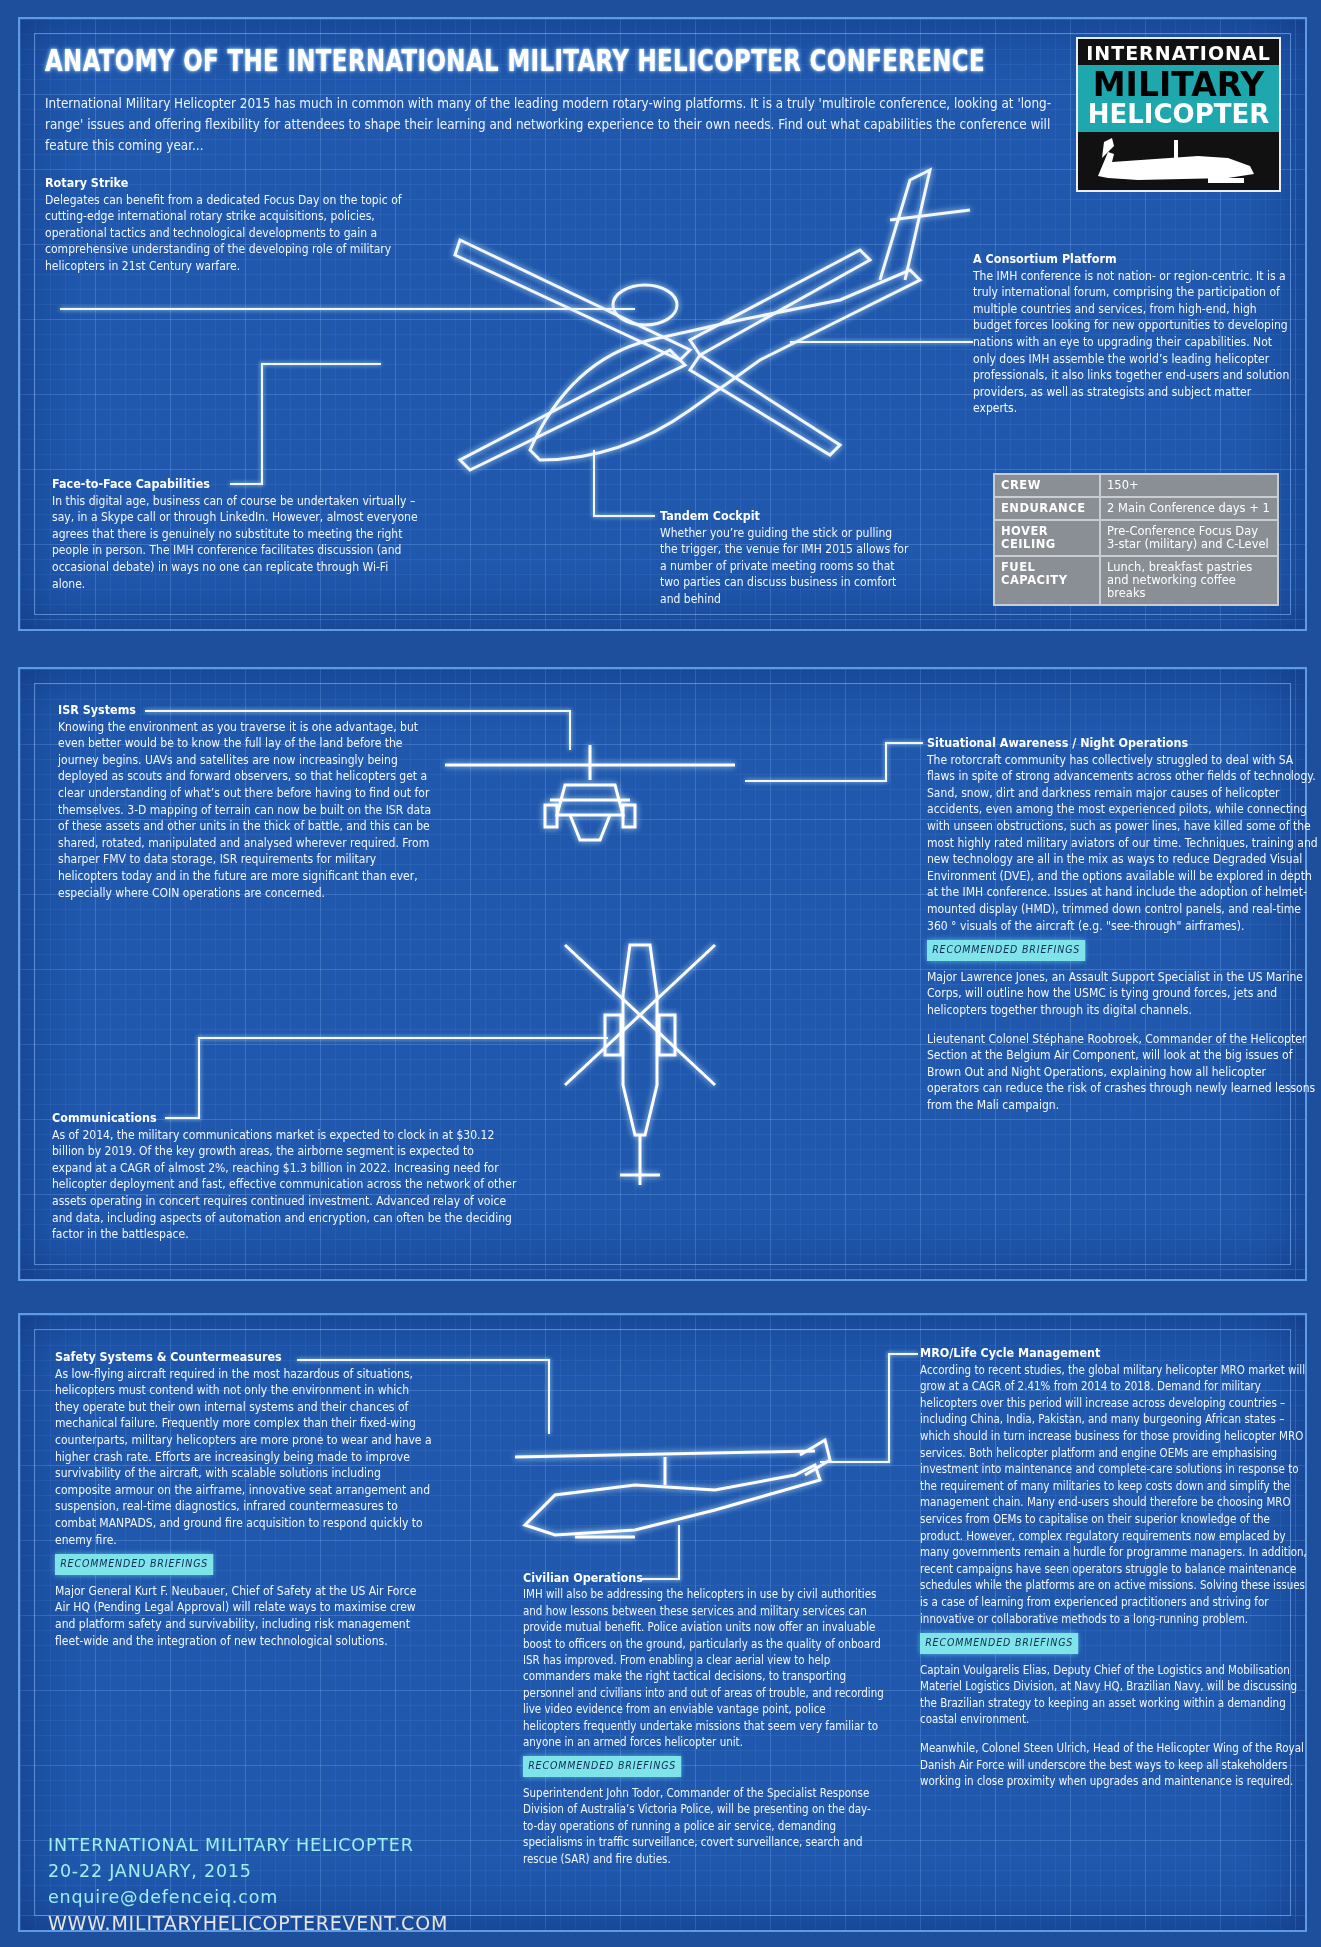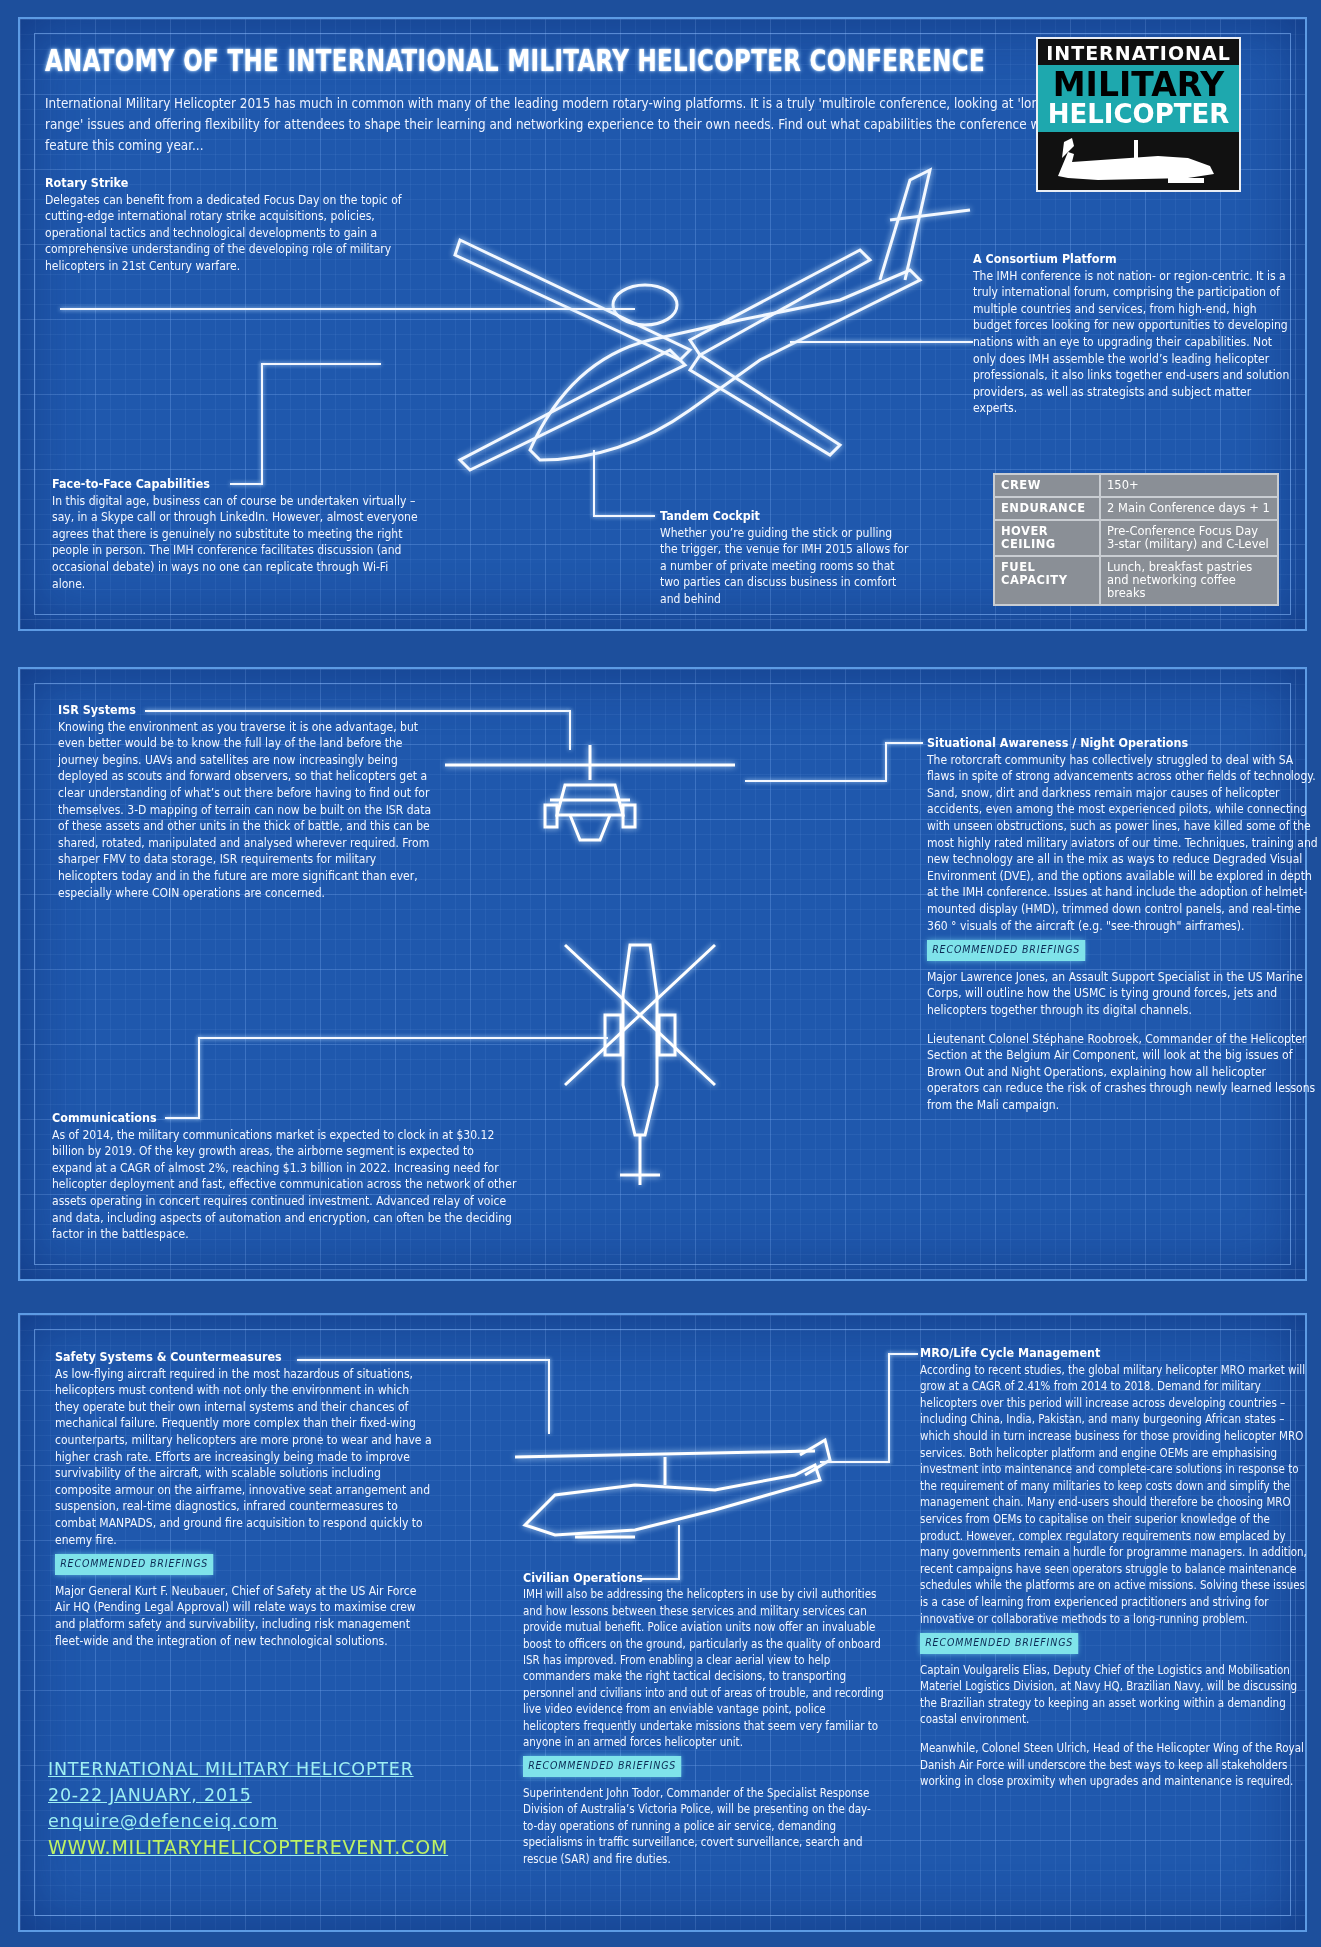--- a/index.html
+++ b/index.html
@@ -45,34 +45,34 @@
     font-style:italic; font-size:11px; letter-spacing:1px; padding:2px 6px;
     margin:6px 0 8px 0; box-shadow:0 0 6px rgba(130,240,255,0.6);
   }
   .gap { height:12px; }
 
   
   .ln { position:absolute; background:#f4f8ff; box-shadow:0 0 4px #b9dcff; }
   .h { height:2px; } .v { width:2px; }
 
   
-  .logo { position:absolute; left:1036px; top:37px; width:201px; border:2px solid #e9eef5; background:#111; }
+  .logo { position:absolute; left:1076px; top:37px; width:201px; border:2px solid #e9eef5; background:#111; }
   .logo .l1 { background:#111; color:#fff; font-weight:bold; font-size:19px; text-align:center; letter-spacing:1px; padding:3px 0 1px; }
   .logo .l2 { background:#1ea8ae; color:#000000; font-weight:bold; font-size:33px; line-height:31px; text-align:center; padding:4px 0 0; transform:none; }
   .logo .l3 { background:#1ea8ae; color:#fff; font-weight:bold; font-size:26px; line-height:28px; text-align:center; padding-bottom:4px; }
   .logo .img { height:58px; background:#111; position:relative; }
 
   
   .spec { position:absolute; left:993px; top:473px; width:286px; border-collapse:collapse; background:#8a8f96; }
   .spec td { border:2px solid #c9cdd2; padding:4px 6px; font-size:11.5px; line-height:13px; color:#fff; vertical-align:top; }
   .spec td.k { font-weight:bold; width:92px; letter-spacing:0.5px; }
 
-  .contact { position:absolute; left:48px; top:1756px; font-size:17.5px; line-height:26px; color:#9ff0f3; letter-spacing:0.8px;text-decoration:underline; }
+  .contact { position:absolute; left:48px; top:1832px; font-size:17.5px; line-height:26px; color:#9ff0f3; letter-spacing:0.8px; }
   .contact div { white-space:nowrap; }
-  .contact .web { color:#bef264; font-size:19px; }
+  .contact .web { color:#e5e5e5; font-size:19px; }
   svg.heli { position:absolute; overflow:visible; }
 </style>
 </head>
 <body>
 
 <div id="p1" class="panel">
     <div class="inner"></div>
   </div>
 
 <h1 class="title">ANATOMY OF THE INTERNATIONAL MILITARY HELICOPTER CONFERENCE</h1>

